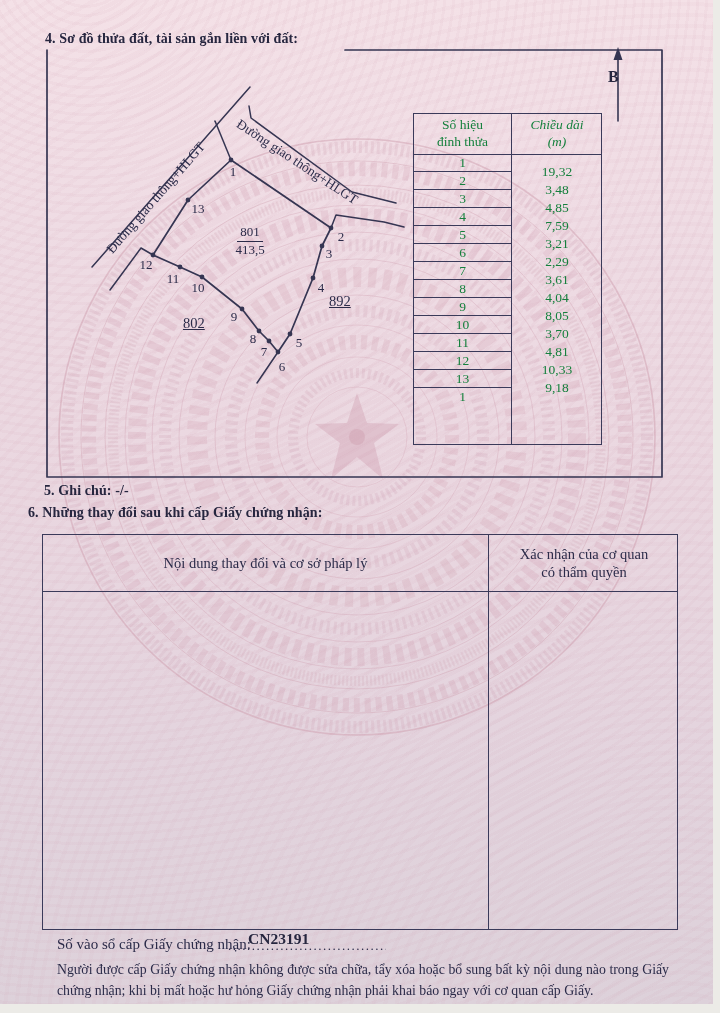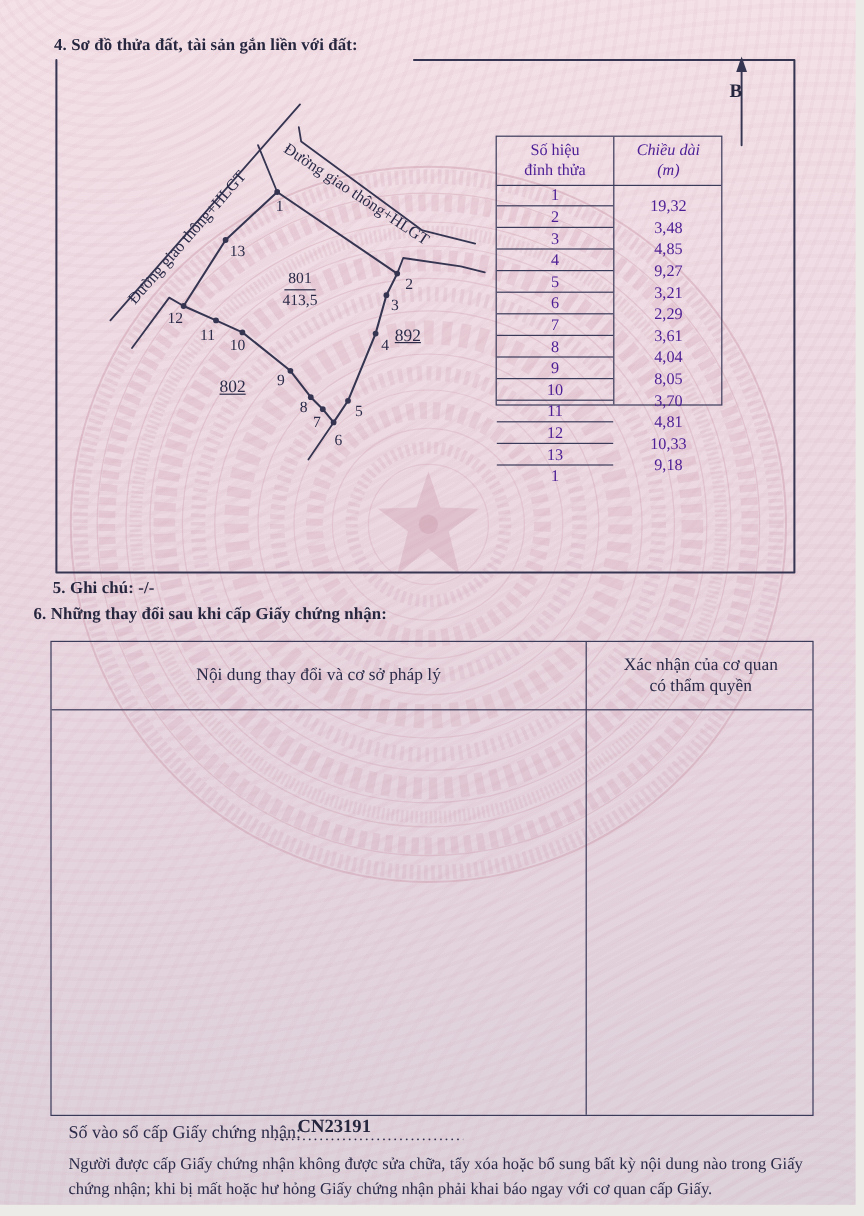--- a/index.html
+++ b/index.html
@@ -20,22 +20,22 @@
       repeating-radial-gradient(circle at 96% 108%, rgba(203,148,168,.06) 0 4px, rgba(0,0,0,0) 4px 11px);
   }
   .abs{position:absolute;}
   .preline{white-space:pre-line;}
 
   
   .sec-title{position:absolute;font-weight:bold;color:#26263f;font-size:14px;letter-spacing:.1px;}
 
   
   .vtable{
-    position:absolute;left:413px;top:113px;width:189px;height:225px;
-    border:1.5px solid #3a3a5a;box-sizing:border-box;color:#4c1d95;font-size:13.5px;
+    position:absolute;left:413px;top:113px;width:189px;height:332px;
+    border:1.5px solid #3a3a5a;box-sizing:border-box;color:#15803d;font-size:13.5px;
   }
   .vtable .vdivider{position:absolute;left:97px;top:0;bottom:0;width:0;border-left:1.4px solid #3a3a5a;}
   .vtable .vhead{position:absolute;top:0;height:40px;display:flex;align-items:center;justify-content:center;text-align:center;line-height:1.25;}
   .vtable .vhead1{left:0;width:97px;}
   .vtable .vhead2{left:98px;width:90px;font-style:italic;}
   .vtable .headline{position:absolute;left:0;right:0;top:40px;border-top:1.4px solid #3a3a5a;}
   .vtable .vrows{position:absolute;left:0;top:40px;width:97px;}
   .vtable .vrow{height:18px;box-sizing:border-box;border-bottom:1.4px solid #3a3a5a;display:flex;align-items:center;justify-content:center;}
   .vtable .vrow:last-child{border-bottom:none;}
   .vtable .vval{position:absolute;left:98px;width:90px;height:18px;display:flex;align-items:center;justify-content:center;}
@@ -143,21 +143,21 @@
 
   <div class="north-b">B</div>
 
   <div class="road-label" style="left:156px;top:198px;">Đường giao thông+HLGT</div>
   <div class="road-label right" style="left:297px;top:162px;">Đường giao thông+HLGT</div>
 
   <div class="frac">
     <span class="num">801</span><br>
     <span>413,5</span>
   </div>
-  <div class="neighbor" style="left:329px;top:272px;">892</div>
+  <div class="neighbor" style="left:329px;top:293px;">892</div>
   <div class="neighbor" style="left:183px;top:315px;">802</div>
 
   <span class="dlbl" style="left:233px;top:172px;">1</span>
   <span class="dlbl" style="left:341px;top:237px;">2</span>
   <span class="dlbl" style="left:329px;top:254px;">3</span>
   <span class="dlbl" style="left:321px;top:288px;">4</span>
   <span class="dlbl" style="left:299px;top:343px;">5</span>
   <span class="dlbl" style="left:282px;top:367px;">6</span>
   <span class="dlbl" style="left:264px;top:352px;">7</span>
   <span class="dlbl" style="left:253px;top:339px;">8</span>
@@ -186,21 +186,21 @@
       <div class="vrow">9</div>
       <div class="vrow">10</div>
       <div class="vrow">11</div>
       <div class="vrow">12</div>
       <div class="vrow">13</div>
       <div class="vrow">1</div>
     </div>
     <div class="vval" style="top:49px;">19,32</div>
     <div class="vval" style="top:67px;">3,48</div>
     <div class="vval" style="top:85px;">4,85</div>
-    <div class="vval" style="top:103px;">9,27</div>
+    <div class="vval" style="top:103px;">7,59</div>
     <div class="vval" style="top:121px;">3,21</div>
     <div class="vval" style="top:139px;">2,29</div>
     <div class="vval" style="top:157px;">3,61</div>
     <div class="vval" style="top:175px;">4,04</div>
     <div class="vval" style="top:193px;">8,05</div>
     <div class="vval" style="top:211px;">3,70</div>
     <div class="vval" style="top:229px;">4,81</div>
     <div class="vval" style="top:247px;">10,33</div>
     <div class="vval" style="top:265px;">9,18</div>
   </div>

